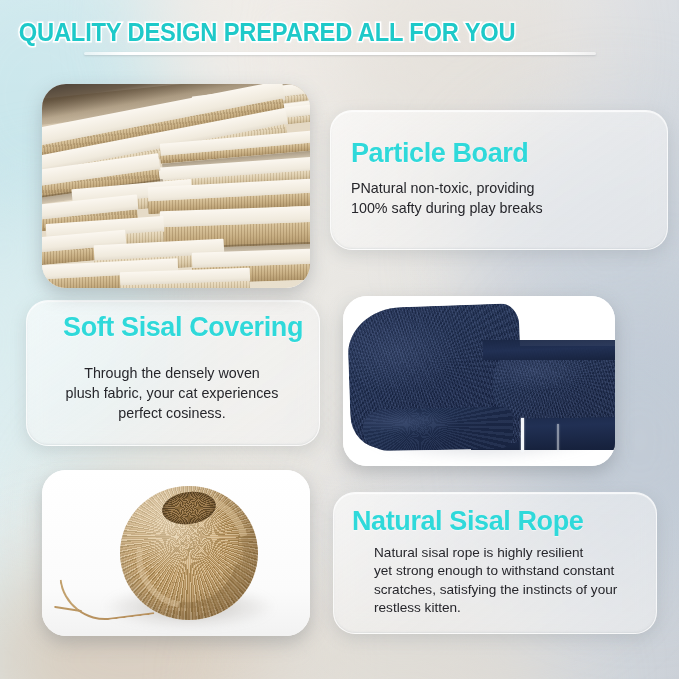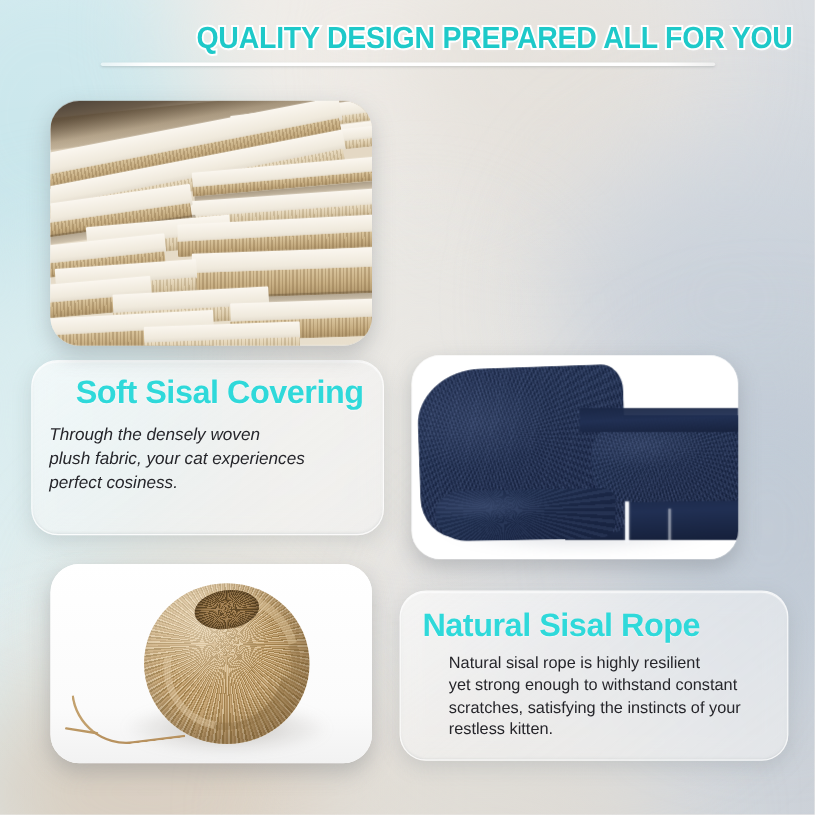--- a/index.html
+++ b/index.html
@@ -56,21 +56,21 @@
   .bg-veil {
     position: absolute; inset: 0;
     background: linear-gradient(180deg, rgba(255,255,255,0.22) 0%, rgba(255,255,255,0.05) 35%, rgba(255,255,255,0.10) 100%);
   }
 
   
   .header {
     position: absolute;
     left: 0; right: 0;
     top: 18px;
-    text-align: right;
+    text-align: left;
     z-index: 6;
   }
   .header-title {
     display: inline-block;
     font-family: "Liberation Sans", sans-serif;
     font-weight: 700;
     font-size: 25.5px;
     letter-spacing: -0.2px;
     color: #1ec9c9;
     transform: scaleX(0.93);
@@ -306,25 +306,32 @@
       <div class="plank white" style="left:150px; top:166px; width:165px; height:16px; transform:rotate(-2deg);"></div>
       <div class="plank edge" style="left:150px; top:181px; width:165px; height:16px; transform:rotate(-2deg);"></div>
 
       <div class="plank white" style="left:-14px; top:178px; width:150px; height:16px; transform:rotate(-3deg);"></div>
       <div class="plank edge" style="left:-14px; top:192px; width:150px; height:16px; transform:rotate(-3deg);"></div>
       <div class="plank white" style="left:78px;  top:186px; width:130px; height:14px; transform:rotate(-2deg);"></div>
       <div class="plank edge-lt" style="left:78px;  top:199px; width:130px; height:12px; transform:rotate(-2deg);"></div>
     </div>
   </div>
 
+  <div class="glass-card" style="left:330px; top:110px; width:338px; height:140px;">
+    <div style="padding:28px 22px 0 20px;">
+      <div class="card-title">Particle Board</div>
+      <div class="card-body" style="margin-top:9px;">PNatural non-toxic, providing
+100% safty during play breaks</div>
+    </div>
+  </div>
 
   <div class="glass-card" style="left:26px; top:300px; width:294px; height:146px;">
     <div style="padding:12px 16px 0 14px; text-align:right;">
       <div class="card-title">Soft Sisal Covering</div>
-      <div class="card-body" style="margin-top:10px; text-align:left;font-style:italic;">Through the densely woven
+      <div class="card-body" style="margin-top:20px; text-align:center;">Through the densely woven
 plush fabric, your cat experiences
 perfect cosiness.</div>
     </div>
   </div>
 
   <div class="photo-card" style="left:343px; top:296px; width:272px; height:170px;">
     <div class="photo-inner">
       <div class="plush-bg"></div>
       <div class="plush-shadow" style="left:20px; top:120px; width:240px; height:46px;"></div>
 

